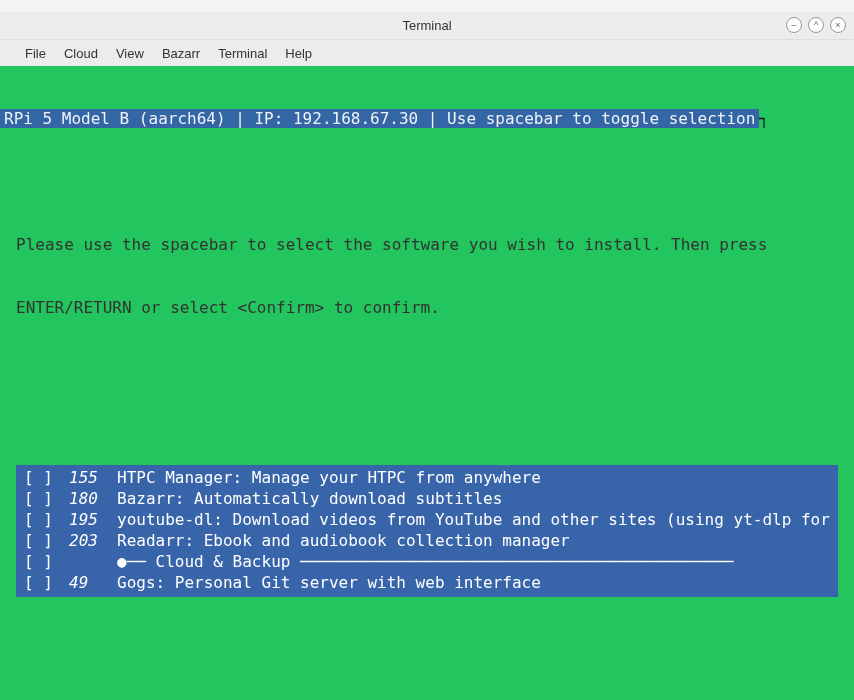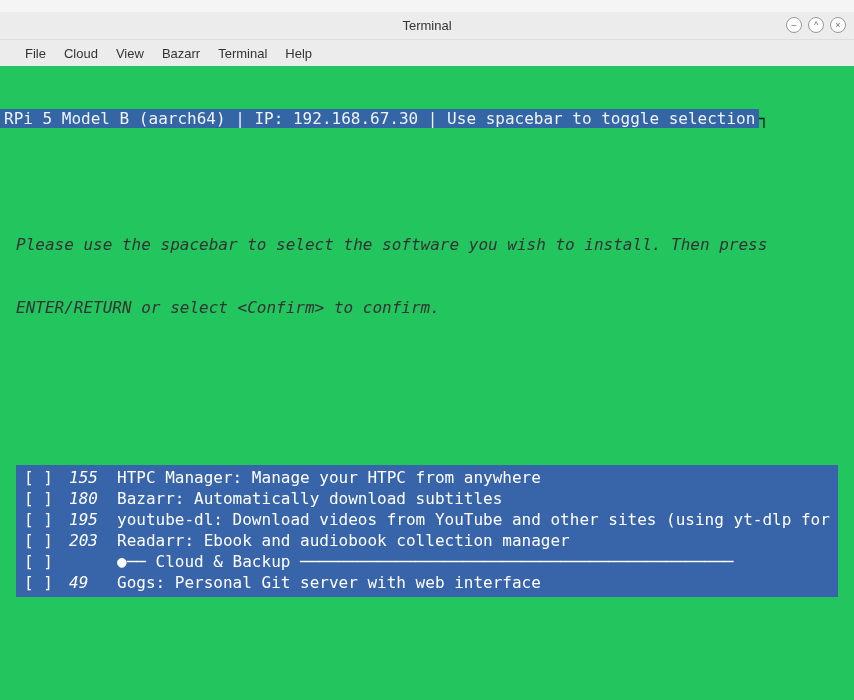--- a/index.html
+++ b/index.html
@@ -78,21 +78,20 @@
     background: #3465a4;
     color: #eff4fb;
     padding: 0 4px;
   }
   .frame-edge {
     color: #111;
   }
   .intro {
     color: #333;
     padding: 0 16px;
-    font-style: italic;
   }
   .list-area {
     background: #3864aa;
     color: #fff;
     margin: 0 16px;
     padding: 2px 8px 4px 8px;
   }
   .row {
     display: flex;
     white-space: pre;

